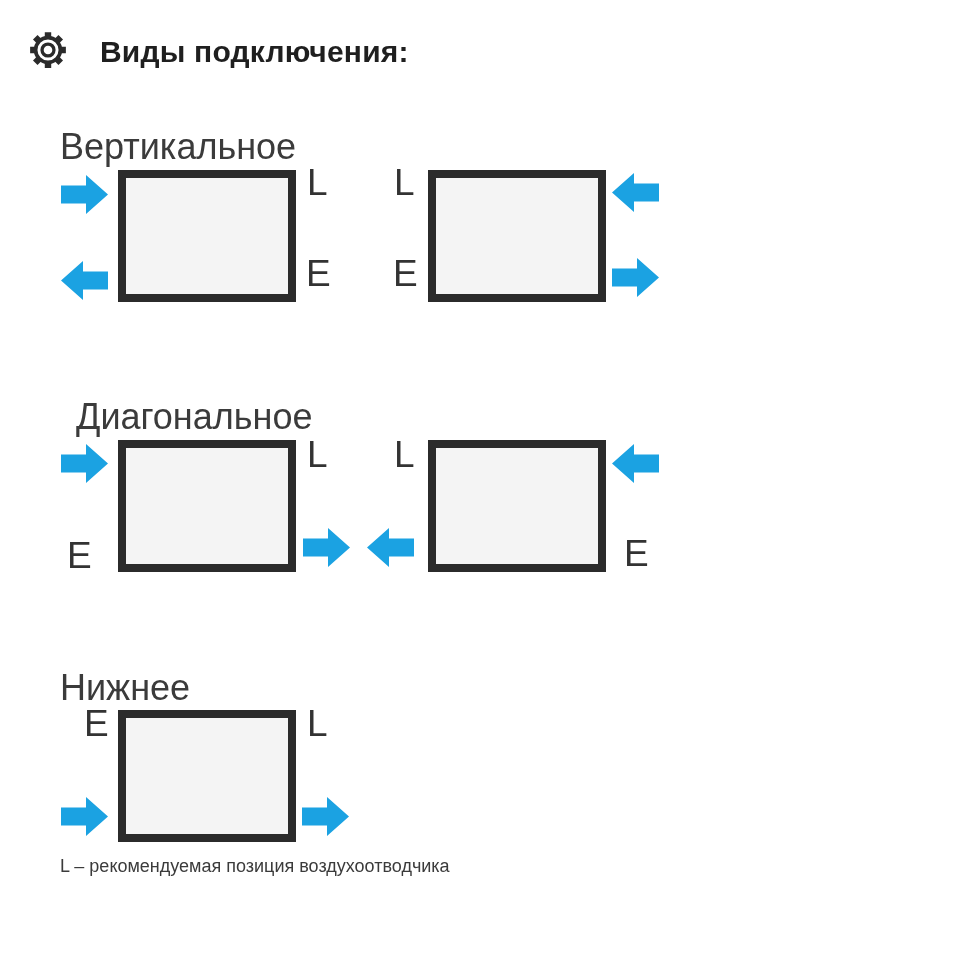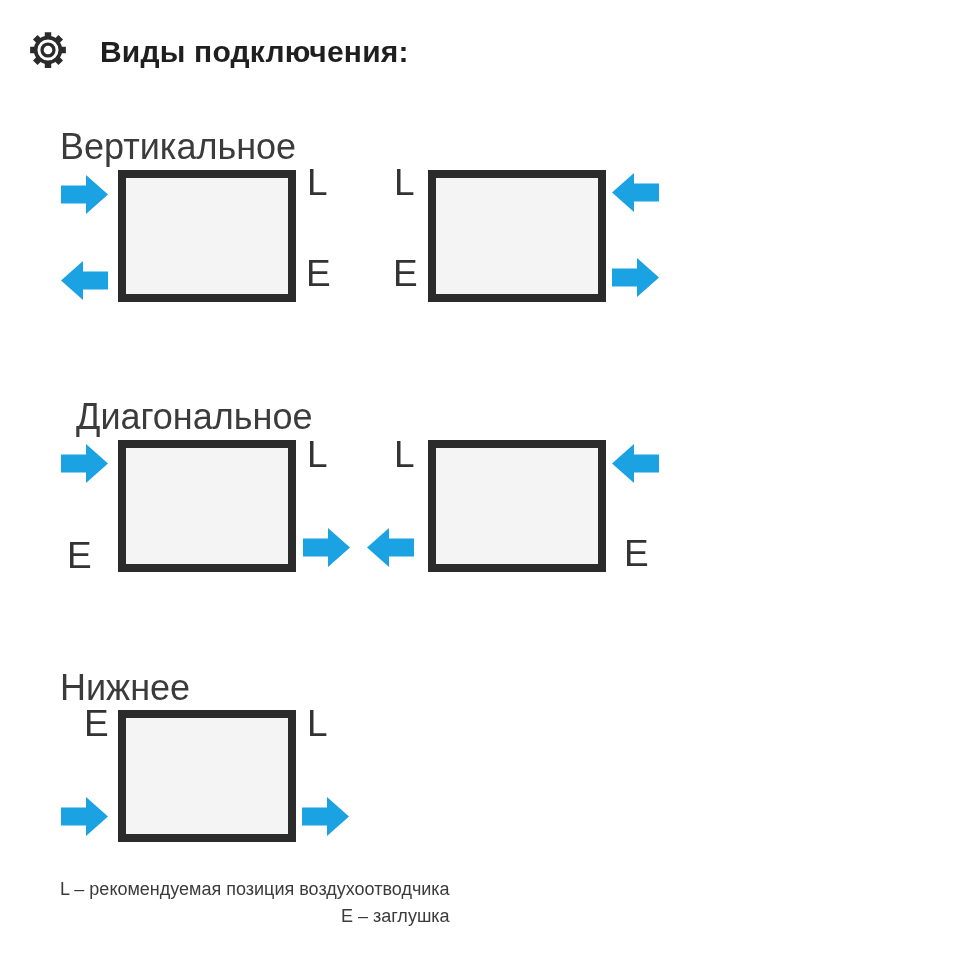--- a/index.html
+++ b/index.html
@@ -141,18 +141,17 @@
           <polygon fill="currentColor" points="0,10.5 25,10.5 25,0 47,19.5 25,39 25,28.5 0,28.5"></polygon>
         </svg>
     </span>
     <span class="arrow abs" style="left:302px;top:797px;">
       <svg viewBox="0 0 47 39">
           <polygon fill="currentColor" points="0,10.5 25,10.5 25,0 47,19.5 25,39 25,28.5 0,28.5"></polygon>
         </svg>
     </span>
   </section>
 
-  <footer class="legend abs" style="left:60px;top:876px;text-align:right;">
+  <footer class="legend abs" style="left:60px;top:853px;">
     <div>L – рекомендуемая позиция воздухоотводчика</div>
-    <div>E – заглушка</div>
   </footer>
 
 </div>
 
 </body></html>

